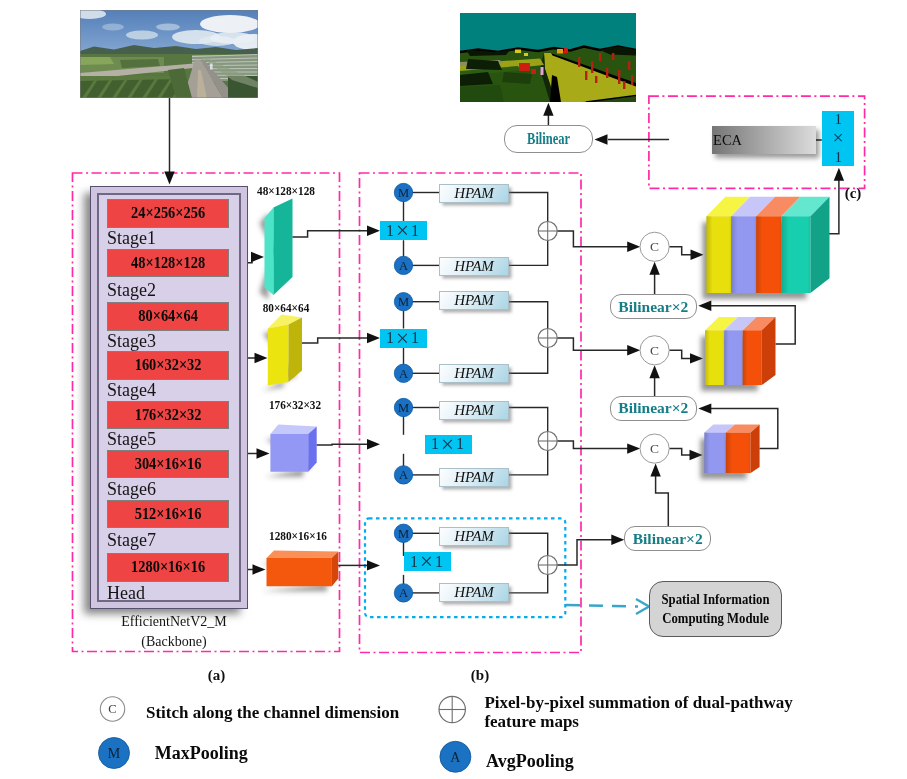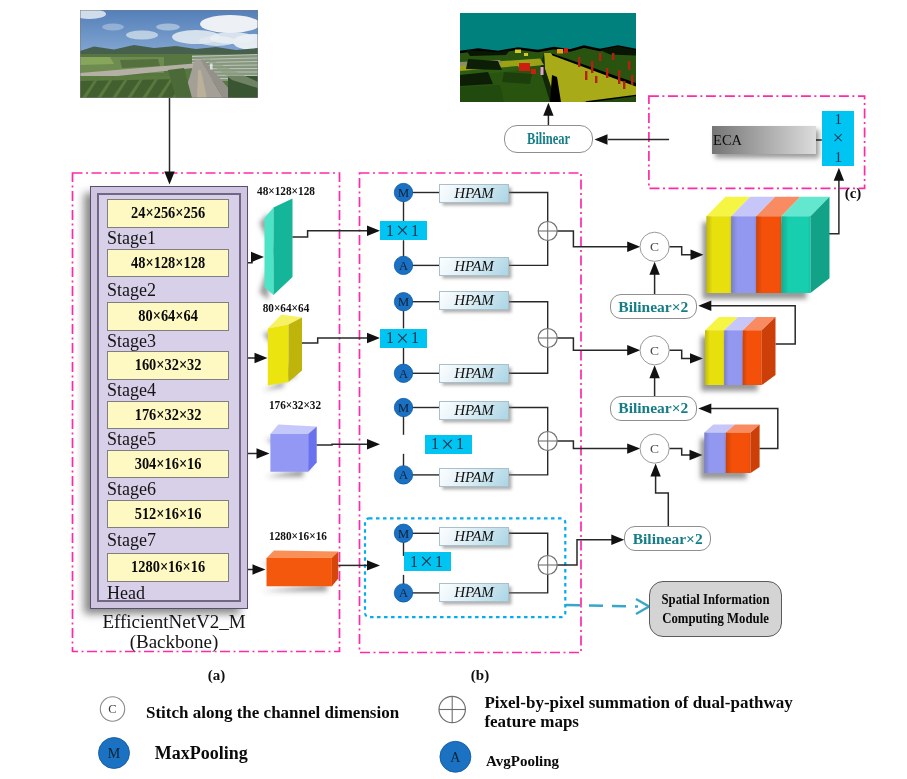--- a/index.html
+++ b/index.html
@@ -1,16 +1,16 @@
 <!DOCTYPE html>
 <html><head><meta charset="utf-8"><style>
 html,body{margin:0;padding:0;background:#fff;}
 #c{position:relative;width:907px;height:779px;background:#fff;overflow:hidden;font-family:"Liberation Serif",serif;}
 .abs{position:absolute;}
-.wb{position:absolute;left:107px;width:119.5px;height:26.5px;background:#fef9c3;border:1px solid #7f7f7f;
+.wb{position:absolute;left:107px;width:119.5px;height:26.5px;background:#ef4444;border:1px solid #7f7f7f;
  display:flex;align-items:center;justify-content:center;font-weight:bold;font-size:16px;color:#0a0a0a;white-space:nowrap;}
 .wb span{display:inline-block;transform:scaleX(0.9);}
 .stage{position:absolute;left:107px;font-size:18px;color:#141414;}
 .hpam{position:absolute;left:439px;width:68px;height:17px;border:1px solid #a9bfc9;
  background:linear-gradient(125deg,#fdfeff 0%,#ddeef5 45%,#abd5e5 100%);
  box-shadow:2.5px 2.5px 3px rgba(110,110,110,.55);
  display:flex;align-items:center;justify-content:center;font-size:15px;color:#111;font-style:italic;}
 .oxo{position:absolute;left:380px;width:47px;height:19px;background:#00c4f2;color:#14324a;
  display:flex;align-items:center;justify-content:center;font-size:16px;letter-spacing:2px;padding-left:0;box-sizing:border-box;}
 .oxo b{font-weight:normal;font-size:23px;line-height:1;}
@@ -341,21 +341,21 @@
       <span>1280×16×16</span>
     </div>
 <div class="stage" style="top:228px;">Stage1</div>
 <div class="stage" style="top:279.5px;">Stage2</div>
 <div class="stage" style="top:330.5px;">Stage3</div>
 <div class="stage" style="top:380px;">Stage4</div>
 <div class="stage" style="top:429px;">Stage5</div>
 <div class="stage" style="top:478.5px;">Stage6</div>
 <div class="stage" style="top:530px;">Stage7</div>
 <div class="stage" style="top:583px;">Head</div>
-<div class="abs" style="left:96px;top:612px;width:156px;text-align:center;font-size:19px;color:#141414;line-height:19.5px;">EfficientNetV2_M<br>(Backbone)</div>
+<div class="abs" style="left:96px;top:612px;width:156px;text-align:center;font-size:14px;color:#141414;line-height:19.5px;">EfficientNetV2_M<br>(Backbone)</div>
 <div class="cap" style="left:216.5px;top:667px;">(a)</div>
 <div class="cap" style="left:480px;top:667px;">(b)</div>
 <div class="cap" style="left:853px;top:184.5px;">(c)</div>
 <div class="lbl3d" style="left:286px;top:184px;"><span>48×128×128</span></div>
 <div class="lbl3d" style="left:286px;top:300.5px;"><span>80×64×64</span></div>
 <div class="lbl3d" style="left:295px;top:397.5px;"><span>176×32×32</span></div>
 <div class="lbl3d" style="left:298px;top:529px;"><span>1280×16×16</span></div>
 <div class="oxo" style="top:221.2px;">1<b>×</b>1</div>
 <div class="hpam" style="top:183.5px;">HPAM</div>
 <div class="hpam" style="top:256.7px;">HPAM</div>
@@ -381,13 +381,13 @@
       <div style="position:absolute;left:0;width:100%;top:0px;font-size:15px;line-height:16px;">1</div>
       <div style="position:absolute;left:0;width:100%;top:16px;font-size:19px;line-height:22px;">×</div>
       <div style="position:absolute;left:0;width:100%;top:38px;font-size:15px;line-height:16px;">1</div>
     </div>
 <div class="abs" style="left:649.1px;top:581px;width:131px;height:53.5px;background:#d4d4d4;border:1.2px solid #5a5a5a;border-radius:14px;display:flex;flex-direction:column;align-items:center;justify-content:center;font-weight:bold;font-size:15px;color:#0a0a0a;line-height:19px;text-align:center;">
       <span style="display:inline-block;transform:scaleX(0.85);white-space:nowrap;">Spatial Information<br>Computing Module</span>
     </div>
 <div class="leg" style="left:146px;top:702.5px;">Stitch along the channel dimension</div>
 <div class="leg" style="left:484.4px;top:692.8px;line-height:19.5px;">Pixel-by-pixel summation of dual-pathway<br>feature maps</div>
 <div class="leg" style="left:154.7px;top:743px;font-size:18px;">MaxPooling</div>
-<div class="leg" style="left:486px;top:751px;font-size:15px;">AvgPooling</div>
+<div class="leg" style="left:486px;top:751px;font-size:18px;">AvgPooling</div>
 </div>
 </body></html>

